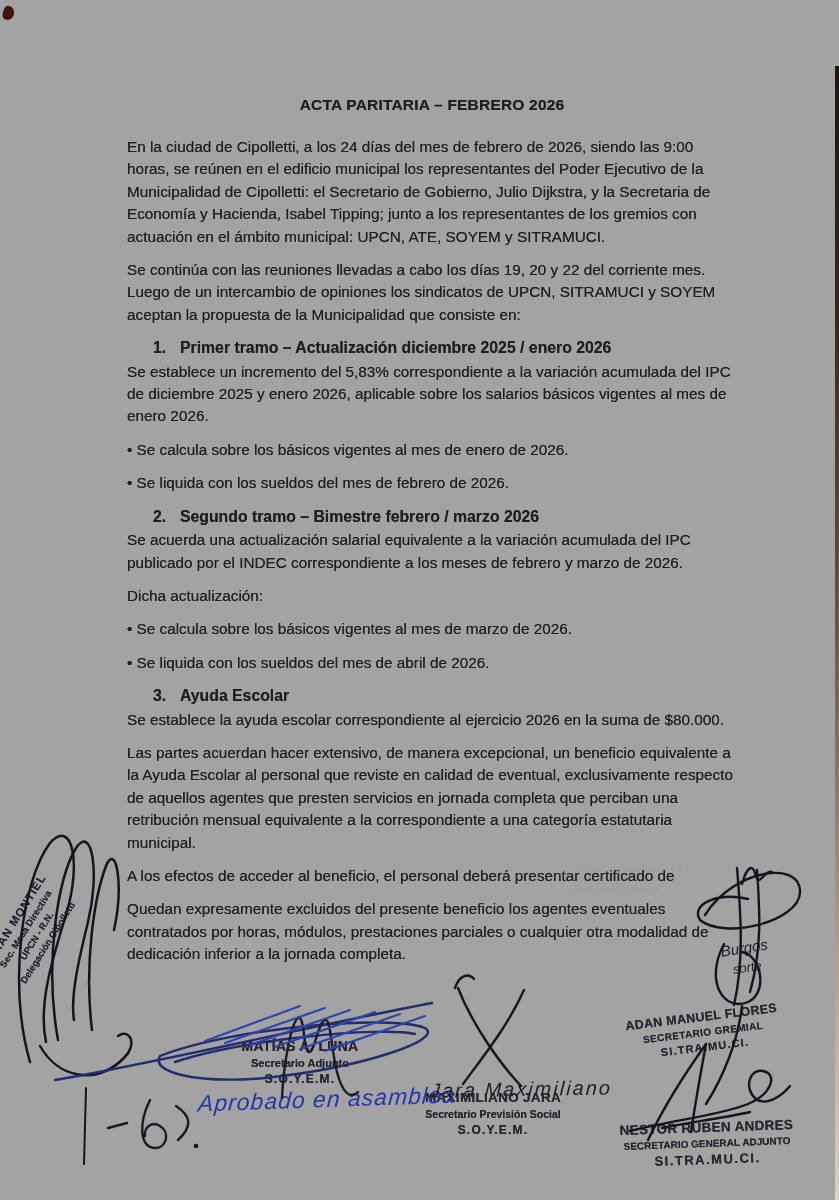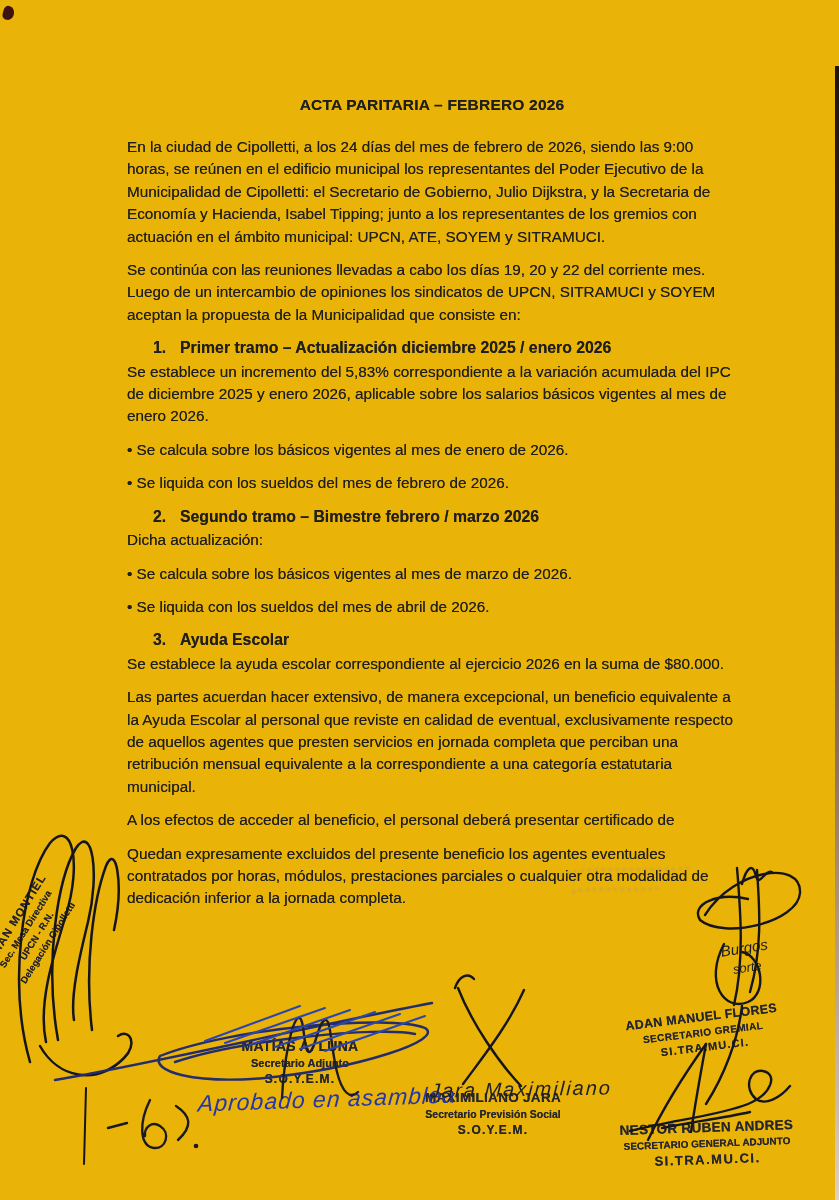--- a/index.html
+++ b/index.html
@@ -1,18 +1,18 @@
 <!DOCTYPE html>
 <html><head>
 <meta charset="utf-8">
 <style>
   html,body{margin:0;padding:0;background:#e8e8e8;}
   .page{
     position:relative;width:839px;height:1200px;margin:0 auto;
-    background:#eab308;overflow:hidden;
+    background:#a3a3a3;overflow:hidden;
     font-family:"Liberation Sans",sans-serif;color:#1f1f1f;
   }
   
   .corner-mark{position:absolute;left:3px;top:6px;width:11px;height:14px;
     background:#3f1410;border-radius:45% 60% 55% 40%;transform:rotate(14deg);}
   .edge-strip{position:absolute;right:0;top:66px;bottom:0;width:4px;
     background:linear-gradient(#1f140e,#3a281d 22%,#6b5140 48%,#a98f79 72%,#cdbcab 92%,#ded2c4);}
   
   .content{position:absolute;left:127px;top:94px;width:610px;
     font-size:15.3px;line-height:22.4px;
@@ -70,20 +70,21 @@
 
     <p>En la ciudad de Cipolletti, a los 24 días del mes de febrero de 2026, siendo las 9:00 horas, se reúnen en el edificio municipal los representantes del Poder Ejecutivo de la Municipalidad de Cipolletti: el Secretario de Gobierno, Julio Dijkstra, y la Secretaria de Economía y Hacienda, Isabel Tipping; junto a los representantes de los gremios con actuación en el ámbito municipal: UPCN, ATE, SOYEM y SITRAMUCI.</p>
     <p>Se continúa con las reuniones llevadas a cabo los días 19, 20 y 22 del corriente mes. Luego de un intercambio de opiniones los sindicatos de UPCN, SITRAMUCI y SOYEM aceptan la propuesta de la Municipalidad que consiste en:</p>
 
     <p class="heading"><span class="num">1.</span><span>Primer tramo – Actualización diciembre 2025 / enero 2026</span></p>
     <p>Se establece un incremento del 5,83% correspondiente a la variación acumulada del IPC de diciembre 2025 y enero 2026, aplicable sobre los salarios básicos vigentes al mes de enero 2026.</p>
     <p>• Se calcula sobre los básicos vigentes al mes de enero de 2026.</p>
     <p>• Se liquida con los sueldos del mes de febrero de 2026.</p>
 
     <p class="heading"><span class="num">2.</span><span>Segundo tramo – Bimestre febrero / marzo 2026</span></p>
+    <p>Se acuerda una actualización salarial equivalente a la variación acumulada del IPC publicado por el INDEC correspondiente a los meses de febrero y marzo de 2026.</p>
     <p>Dicha actualización:</p>
     <p>• Se calcula sobre los básicos vigentes al mes de marzo de 2026.</p>
     <p>• Se liquida con los sueldos del mes de abril de 2026.</p>
 
     <p class="heading"><span class="num">3.</span><span>Ayuda Escolar</span></p>
     <p>Se establece la ayuda escolar correspondiente al ejercicio 2026 en la suma de $80.000.</p>
 
     <p>Las partes acuerdan hacer extensivo, de manera excepcional, un beneficio equivalente a la Ayuda Escolar al personal que reviste en calidad de eventual, exclusivamente respecto de aquellos agentes que presten servicios en jornada completa que perciban una retribución mensual equivalente a la correspondiente a una categoría estatutaria municipal.</p>
     <p>A los efectos de acceder al beneficio, el personal deberá presentar certificado de</p>
     <p>Quedan expresamente excluidos del presente beneficio los agentes eventuales contratados por horas, módulos, prestaciones parciales o cualquier otra modalidad de dedicación inferior a la jornada completa.</p>

